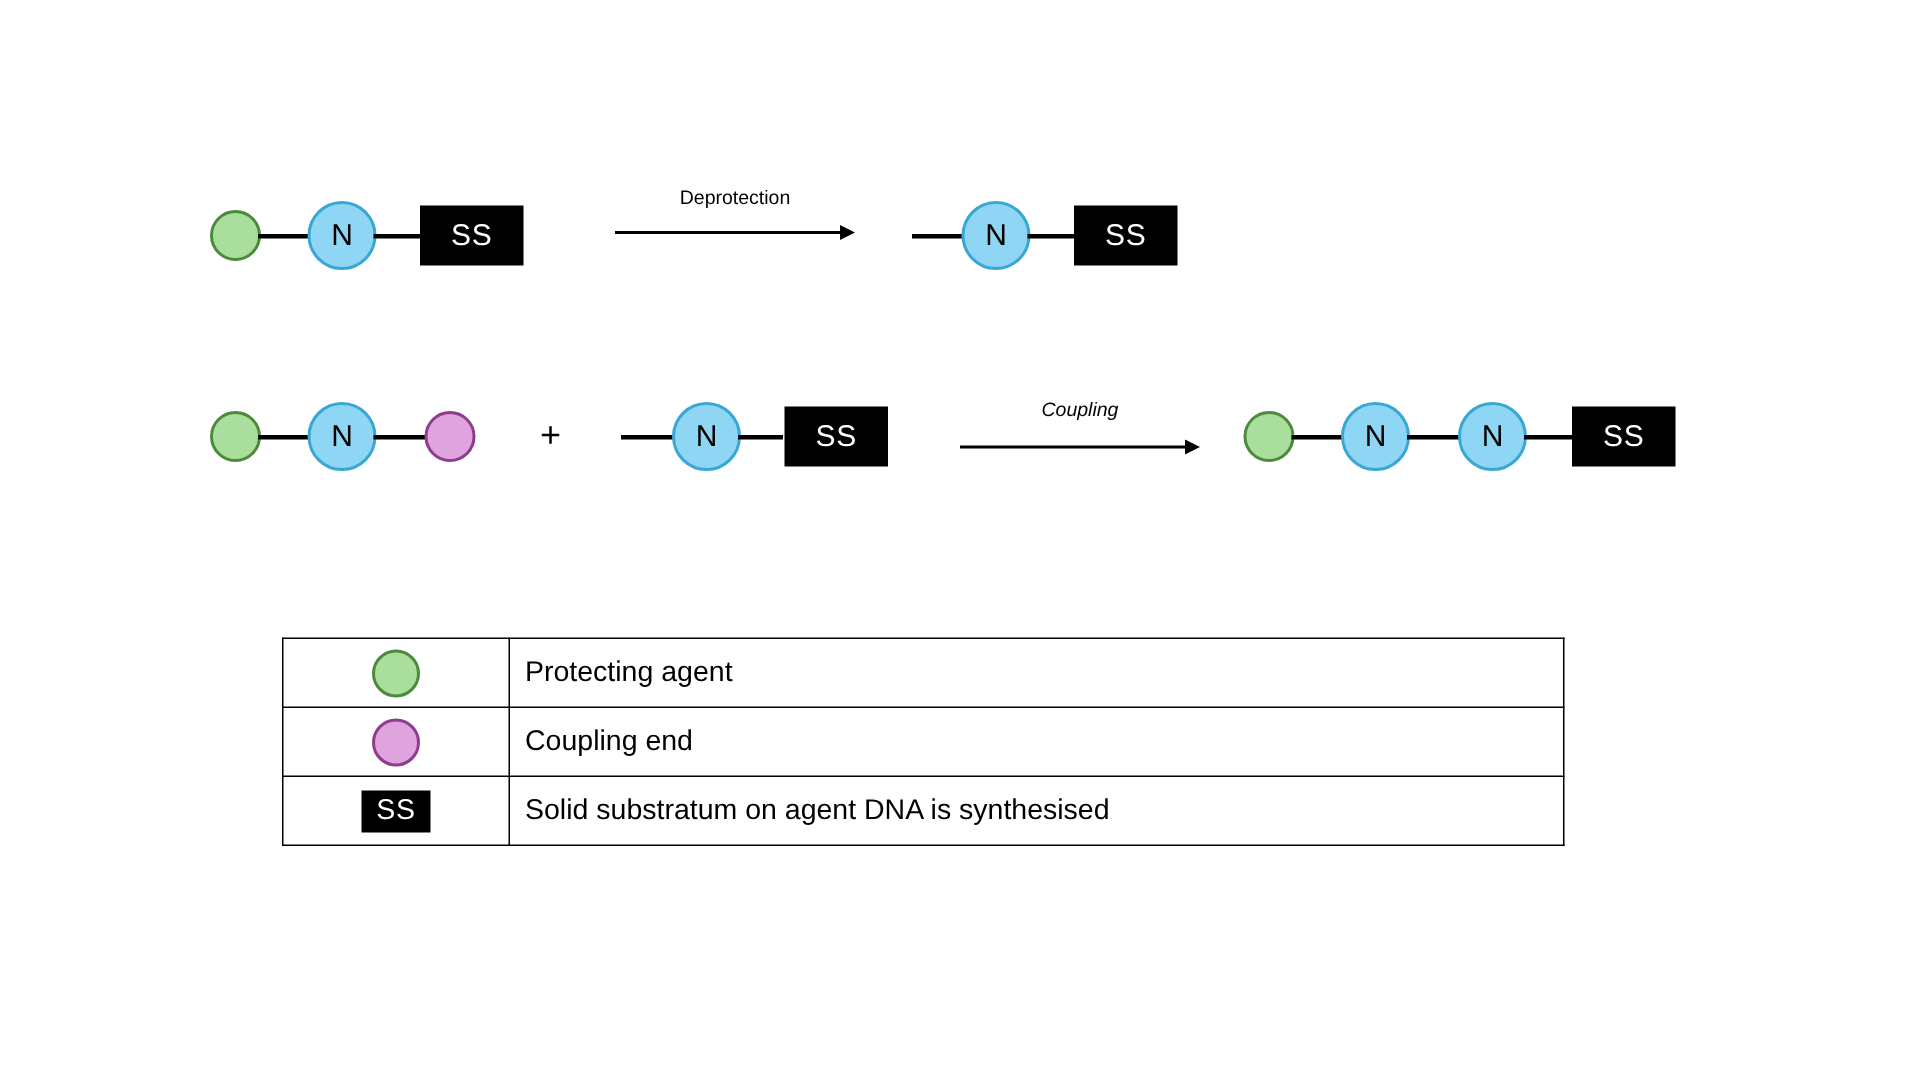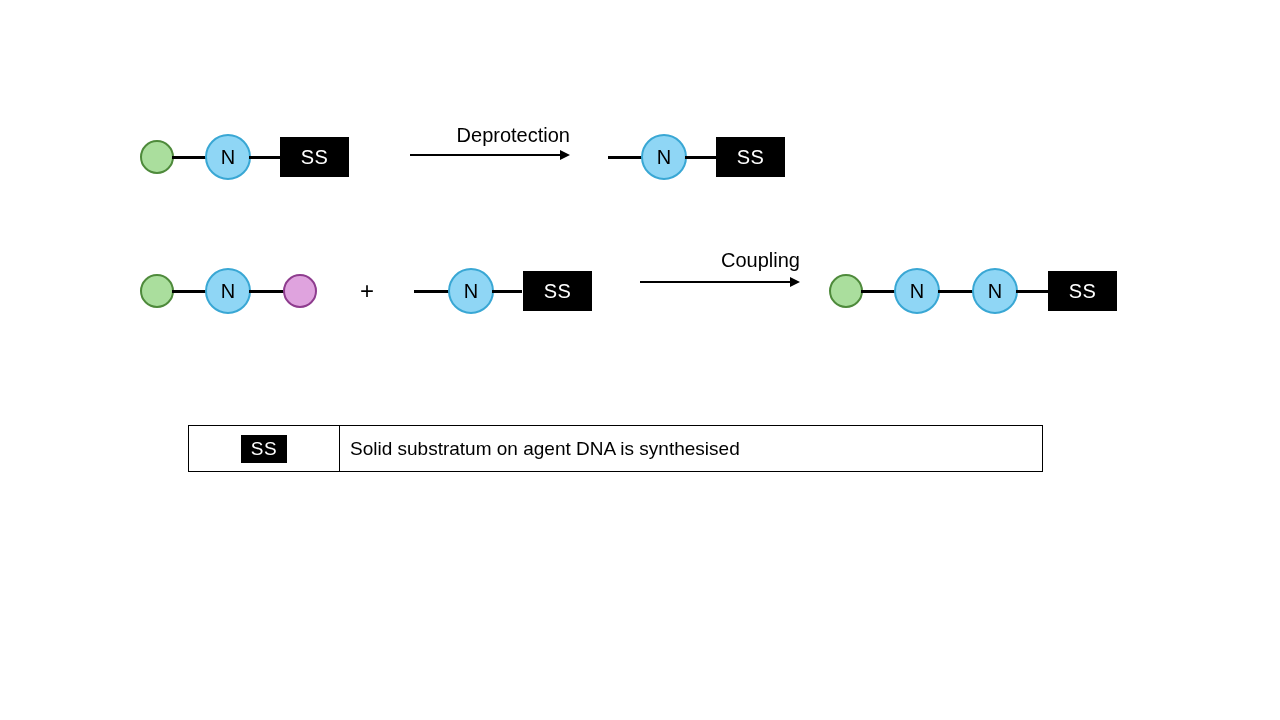--- a/index.html
+++ b/index.html
@@ -81,22 +81,22 @@
   }
 
   
   .arrow-wrap {
     position: absolute;
   }
   .arrow-label {
     position: absolute;
     left: 0;
     width: 100%;
-    text-align: right;
-    font-size: 20px;
+    text-align: center;
+    font-size: 13px;
     line-height: 1;
     color: #000;
     white-space: nowrap;
   }
   .arrow-line {
     position: absolute;
     left: 0;
     height: 2px;
     background: #000;
   }
@@ -204,21 +204,21 @@
   <div class="node plus" style="left:360px; top:279px;">+</div>
 
   <div class="node bond" style="left:414px; top:290px; width:38px;"></div>
 
   <div class="node circle circle-blue" style="left:448px; top:268px;">N</div>
 
   <div class="node bond" style="left:492px; top:290px; width:30px;"></div>
 
   <div class="node ss-box" style="left:523px; top:271px; width:69px; height:40px;">SS</div>
 
-  <div class="arrow-wrap" style="left:640px; top:250px; width:160px; height:40px;">
+  <div class="arrow-wrap" style="left:640px; top:266px; width:160px; height:40px;font-style:italic;">
     <div class="arrow-label" style="top:0px;">Coupling</div>
     <div class="arrow-line" style="top:31px; width:152px;"></div>
     <div class="arrow-head" style="left:150px; top:27px;"></div>
   </div>
 
   <div class="node circle circle-green" style="left:829px; top:274px;"></div>
 
   <div class="node bond" style="left:861px; top:290px; width:36px;"></div>
 
   <div class="node circle circle-blue" style="left:894px; top:268px;">N</div>
@@ -226,20 +226,36 @@
   <div class="node bond" style="left:938px; top:290px; width:36px;"></div>
 
   <div class="node circle circle-blue" style="left:972px; top:268px;">N</div>
 
   <div class="node bond" style="left:1016px; top:290px; width:36px;"></div>
 
   <div class="node ss-box" style="left:1048px; top:271px; width:69px; height:40px;">SS</div>
 
   <table class="legend-table">
     <tbody>
+      <tr>
+        <td class="legend-sym-cell">
+          <div class="legend-sym-inner">
+            <span class="legend-circle-green"></span>
+          </div>
+        </td>
+        <td class="legend-desc-cell">Protecting agent</td>
+      </tr>
+      <tr>
+        <td class="legend-sym-cell">
+          <div class="legend-sym-inner">
+            <span class="legend-circle-magenta"></span>
+          </div>
+        </td>
+        <td class="legend-desc-cell">Coupling end</td>
+      </tr>
       <tr>
         <td class="legend-sym-cell">
           <div class="legend-sym-inner">
             <span class="legend-ss">SS</span>
           </div>
         </td>
         <td class="legend-desc-cell">Solid substratum on agent DNA is synthesised</td>
       </tr>
     </tbody>
   </table>

